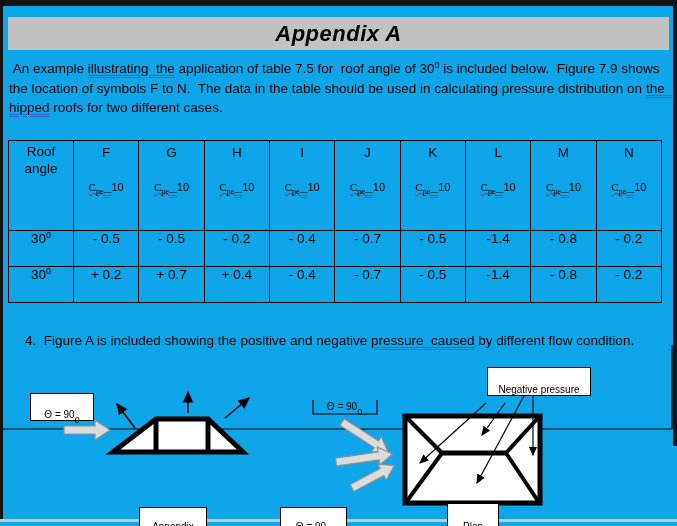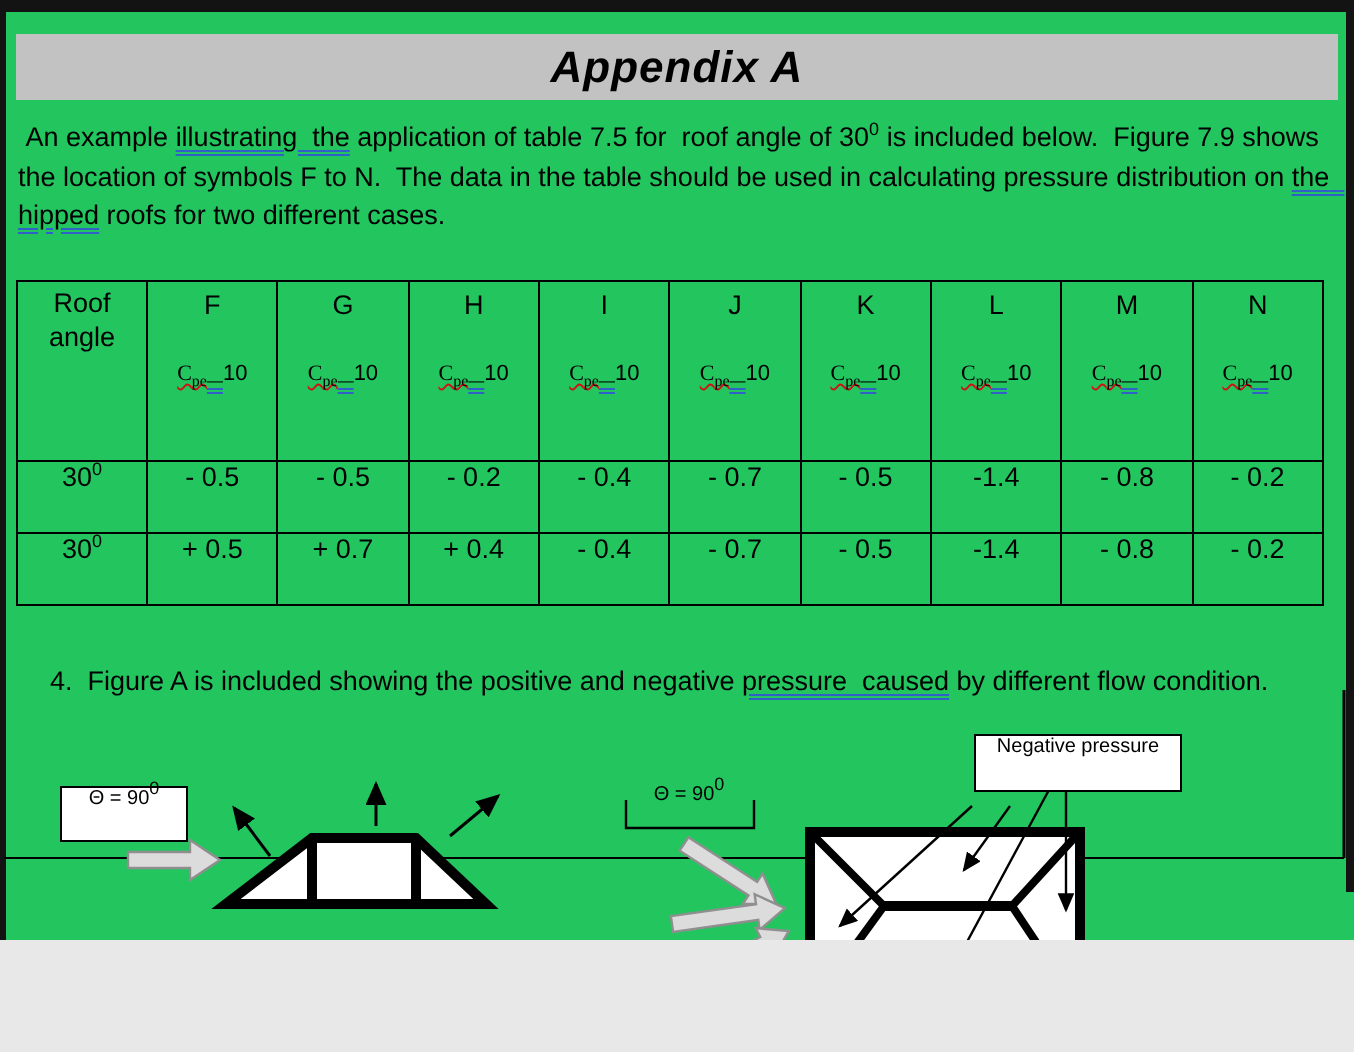--- a/index.html
+++ b/index.html
@@ -1,17 +1,17 @@
 <!DOCTYPE html>
 <html style="--titlebar: #c2c2c2; --ink-blue: #3060c8; --squiggle-red: #d11111; --arrow-fill: #dcdcdc; --arrow-stroke: #8f8f8f;"><head>
 <meta charset="utf-8">
 <style>
   html,body{margin:0;padding:0;background:#e8e8e8;}
   .page{
-    position:relative;width:677px;height:470px;background:#22c55e;overflow:hidden;
+    position:relative;width:677px;height:526px;background:#0ea5e9;overflow:hidden;
     font-family:"Liberation Sans",sans-serif;color:#000;
   }
   .bd{position:absolute;background:#131313;}
   .bd-top{left:0;top:0;width:677px;height:6px;}
   .bd-left{left:0;top:0;width:3px;height:521px;}
   .bd-right{left:673px;top:0;width:4px;height:446px;}
 
   .title-bar{position:absolute;left:8px;top:17px;width:661px;height:33px;background:var(--titlebar,#c2c2c2);
     display:flex;align-items:center;justify-content:center;}
   .title{font-size:22px;font-weight:bold;font-style:italic;letter-spacing:.5px;}
@@ -31,21 +31,21 @@
   .corner{padding-top:2px;font-size:13.5px;line-height:17px;}
   .coef{margin-top:21px;font-size:11px;}
   .coef sub{font-size:8px;vertical-align:sub;}
   .squig{text-decoration:underline;text-decoration-style:wavy;text-decoration-color:var(--squiggle-red,#d11);
     text-decoration-thickness:1px;text-decoration-skip-ink:none;font-family:Liberation Serif, serif;}
   .bdash{text-decoration:underline;text-decoration-style:double;text-decoration-color:var(--ink-blue,#3060c8);}
   td.val{padding-top:6px;}
 
   .fig-svg{position:absolute;left:0;top:340px;z-index:1;}
   .fig-label{position:absolute;z-index:2;border:1.2px solid #000;background:#fff;
-    display:flex;align-items:flex-start;justify-content:center;font-size:10px;}
+    display:flex;align-items:flex-end;justify-content:center;font-size:10px;}
   .no-border{border:none;background:transparent;}
   #theta-left{left:30px;top:393px;width:62px;height:26px;}
   #theta-mid{left:311px;top:392px;width:67px;height:20px;}
   #neg-pressure{left:487px;top:367px;width:102px;height:27px;}
   #elevation-label{left:139px;top:507px;width:66px;height:24px;}
   #theta-bottom{left:280px;top:507px;width:65px;height:24px;}
   #plan-label{left:447px;top:503px;width:50px;height:28px;}
   .gray-band{position:absolute;left:0;top:519px;width:677px;height:3px;background:#c2c9d6;z-index:0;}
 </style>
 </head>
@@ -125,21 +125,21 @@
       <td class="val">- 0.2</td>
       <td class="val">- 0.4</td>
       <td class="val">- 0.7</td>
       <td class="val">- 0.5</td>
       <td class="val">-1.4</td>
       <td class="val">- 0.8</td>
       <td class="val">- 0.2</td>
     </tr>
     <tr class="r">
       <td class="val"><span>30</span><sup>0</sup></td>
-      <td class="val">+ 0.5</td>
+      <td class="val">+ 0.2</td>
       <td class="val">+ 0.7</td>
       <td class="val">+ 0.4</td>
       <td class="val">- 0.4</td>
       <td class="val">- 0.7</td>
       <td class="val">- 0.5</td>
       <td class="val">-1.4</td>
       <td class="val">- 0.8</td>
       <td class="val">- 0.2</td>
     </tr>
   </tbody>

